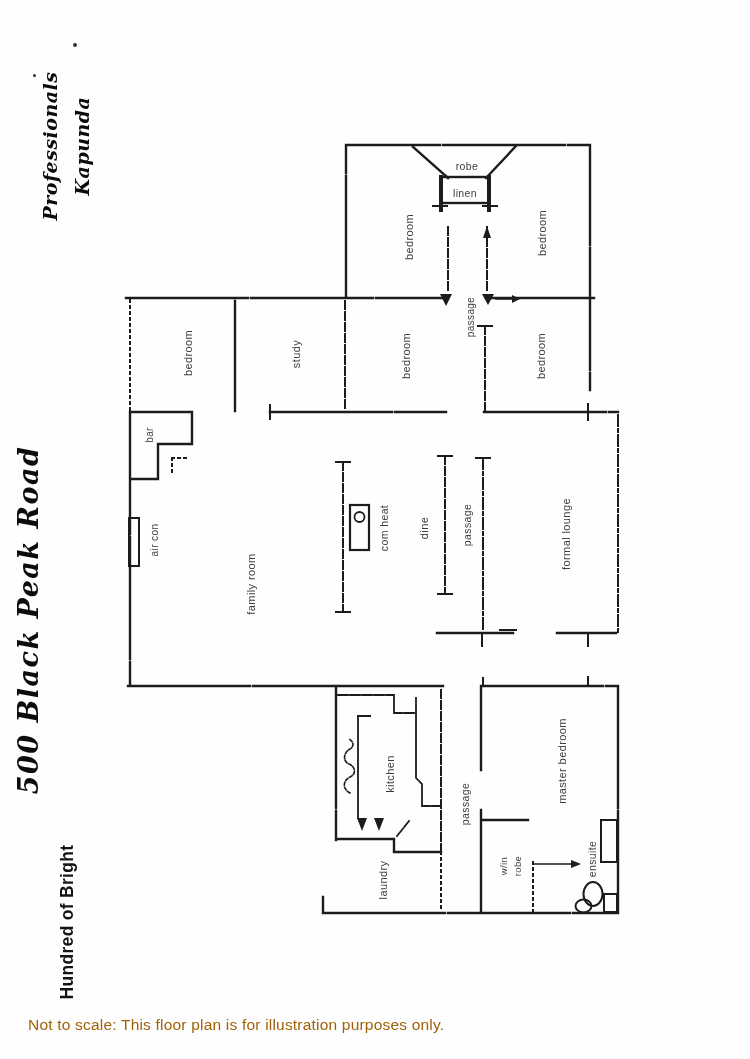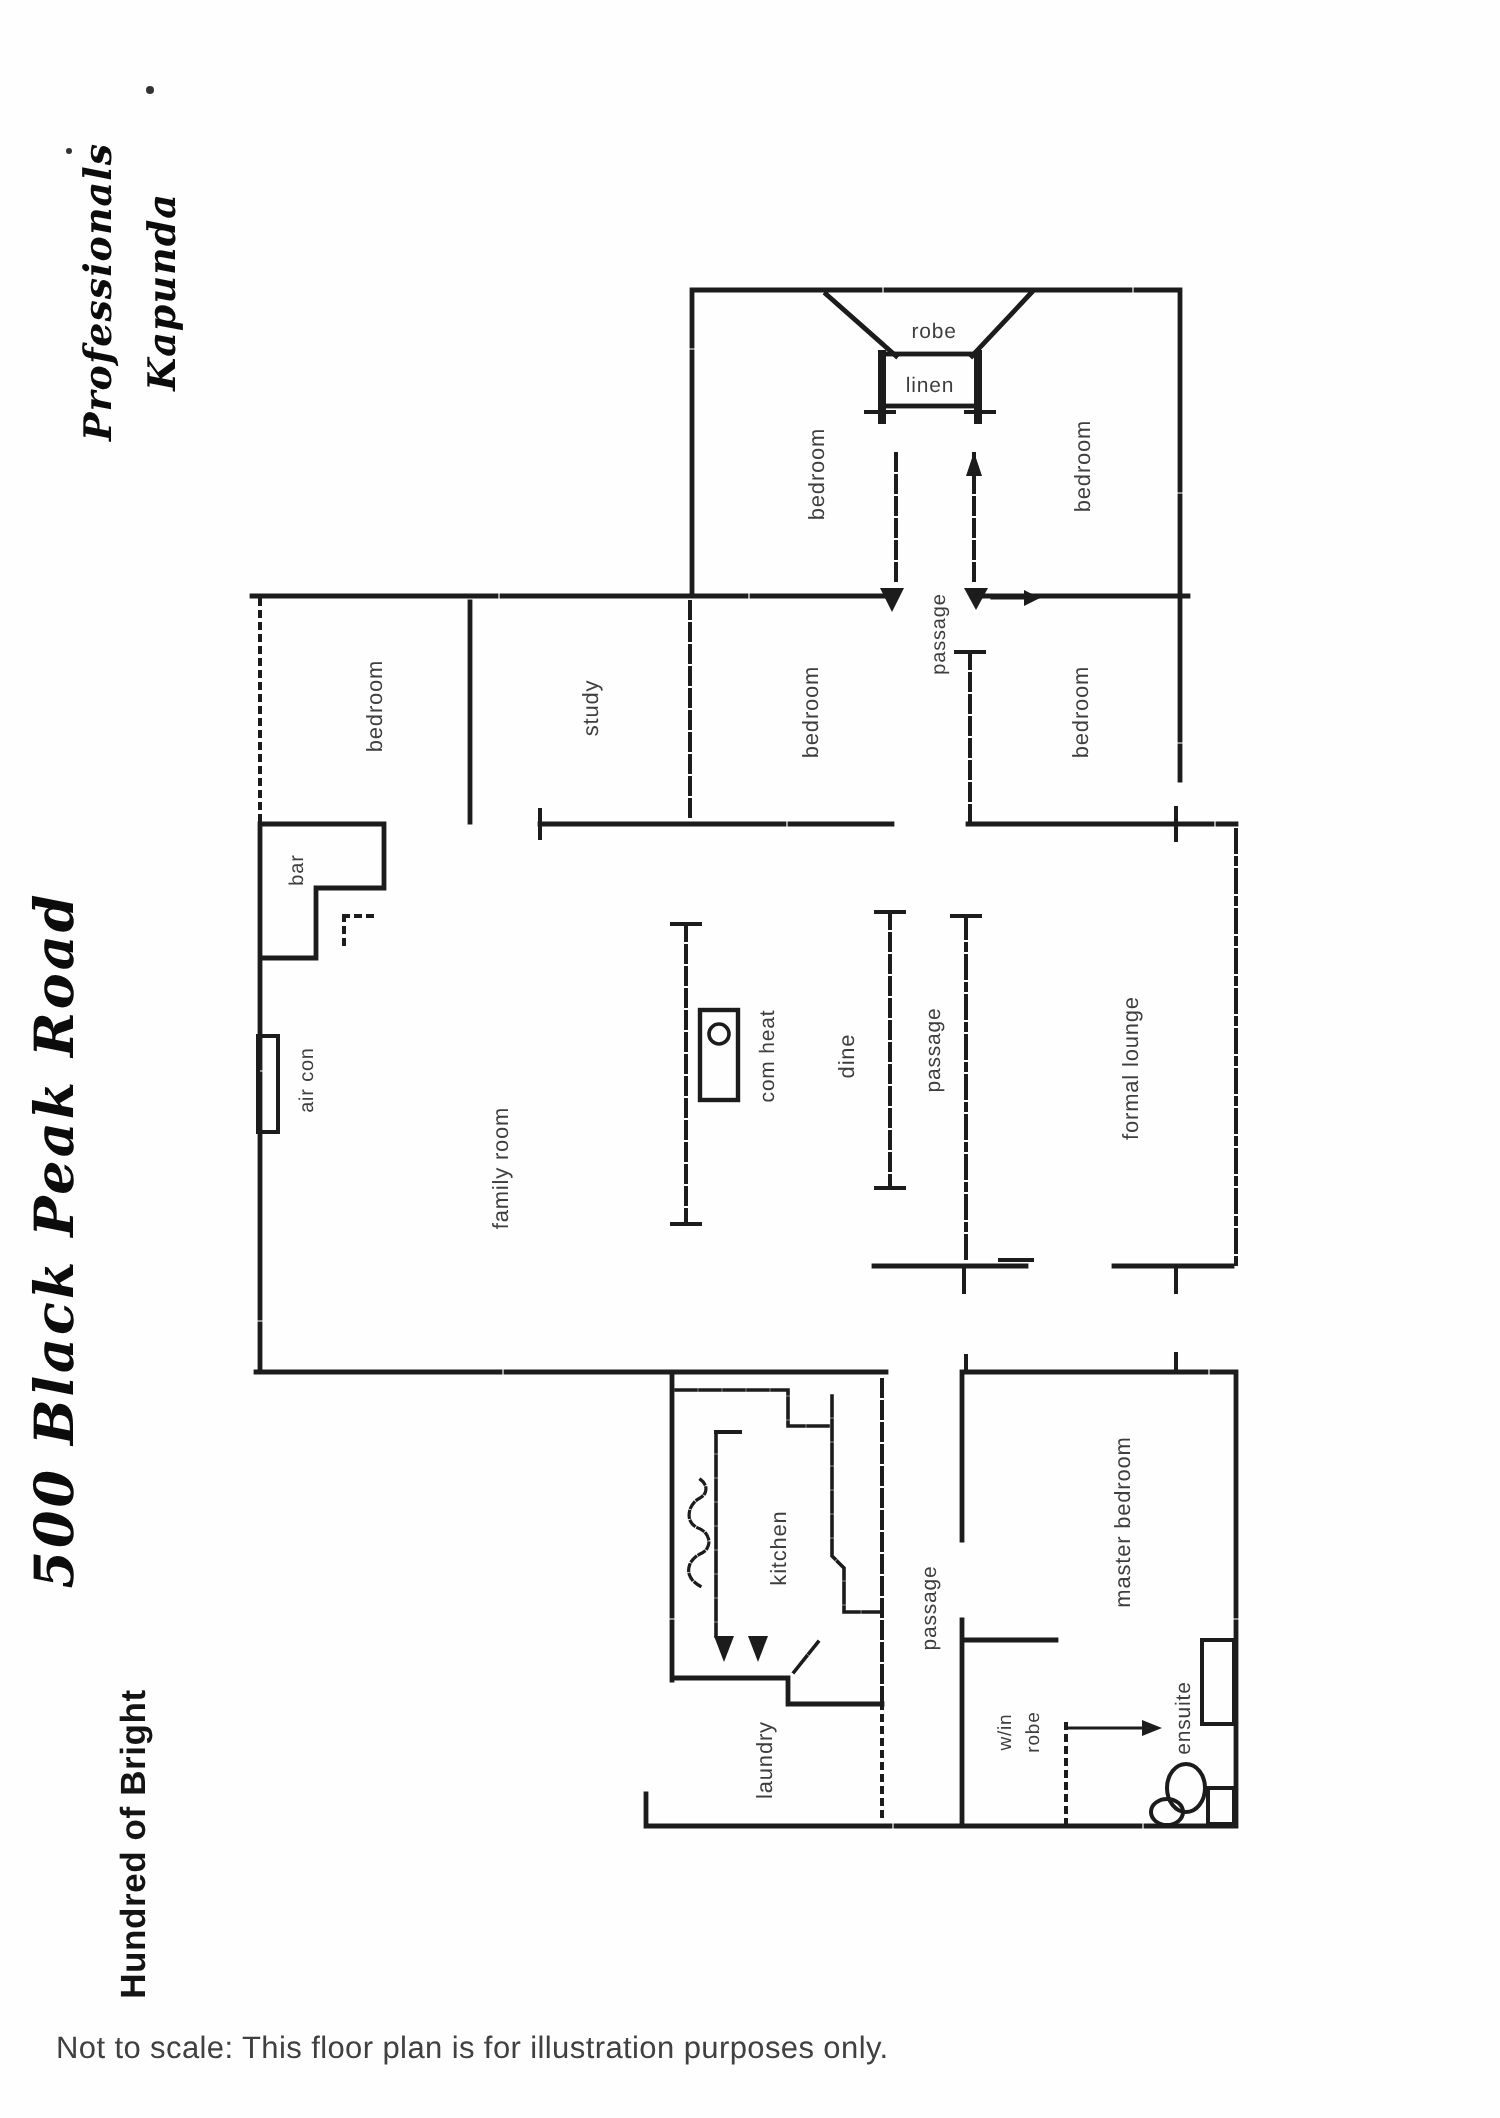--- a/index.html
+++ b/index.html
@@ -21,21 +21,21 @@
     font-family:"DejaVu Serif",serif;font-style:italic;font-weight:bold;
     color:#0c0c0c;
   }
   .agency{font-size:19px;line-height:1.7;text-align:center;letter-spacing:.5px;}
   .address{font-size:27px;letter-spacing:1.5px;}
   .hundred{
     font-family:"Liberation Sans",sans-serif;font-weight:bold;
     font-size:17.5px;color:#141414;letter-spacing:.3px;
   }
   .disclaimer{
-    position:absolute;left:28px;top:1016px;font-size:15.5px;color:#404040;
+    position:absolute;left:28px;top:1016px;font-size:15.5px;color:#a16207;
     letter-spacing:.2px;
   }
   .speck{position:absolute;background:#333;border-radius:50%;}
 </style>
 </head>
 <body>
 
 <div class="page">
 
   <div class="speck" style="left:73px;top:43px;width:4px;height:4px;"></div>

